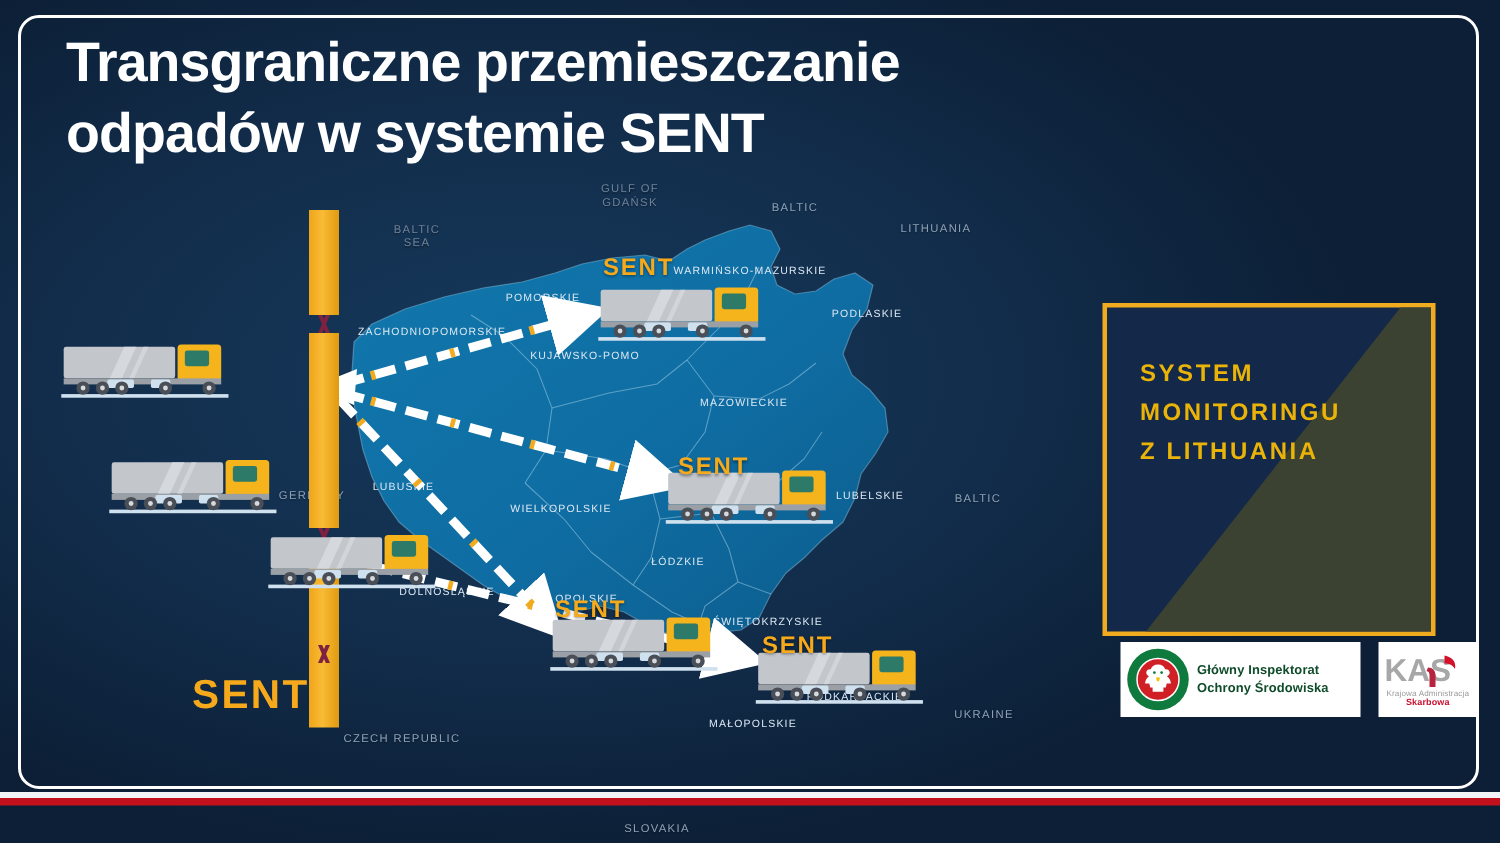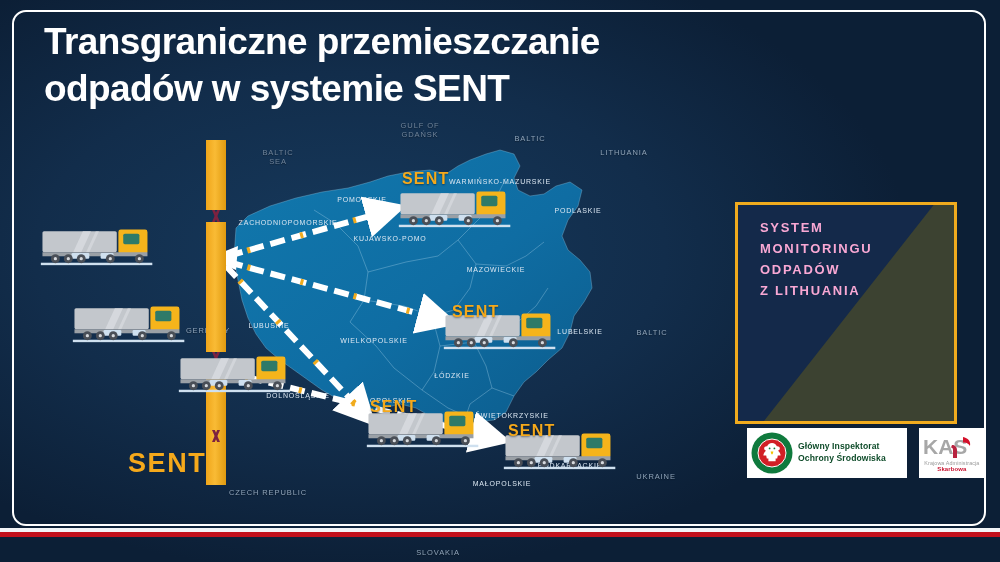--- a/index.html
+++ b/index.html
@@ -76,22 +76,22 @@
     position:absolute;left:735px;top:202px;width:222px;height:222px;
     border:3px solid #f0ab1e;box-sizing:border-box;overflow:hidden;
     background:#14294a;
   }
   #panel .diag{
     position:absolute;left:-40px;top:-30px;width:360px;height:330px;
     background:#3c4231;
     clip-path:polygon(100% 0,100% 100%,0 100%,72% 0);
   }
   #panel .ptext{
-    position:relative;z-index:2;padding:12px 0 0 22px;
-    color:#f9a8d4;font-weight:bold;font-size:13px;line-height:1.62;
+    position:relative;z-index:2;padding:32px 0 0 22px;
+    color:#eab308;font-weight:bold;font-size:16px;line-height:1.62;
     letter-spacing:1.7px;
   }
   #panel .ptext span{display:block;white-space:nowrap;}
 
   
   #logos{position:absolute;left:727px;top:428px;width:238px;height:55px;display:flex;gap:12px;padding-left:20px;}
   .logobox{background:#ffffff;display:flex;align-items:center;box-sizing:border-box;}
   #logo-gios{width:164px;height:50px;padding:3px 4px;gap:5px;}
   #logo-gios .seal{width:42px;height:42px;flex:0 0 42px;position:relative;}
   #logo-gios .gtxt{
@@ -418,21 +418,20 @@
   <div id="title">
     <span>Transgraniczne przemieszczanie</span>
     <span class="l2">odpadów w systemie SENT</span>
   </div>
 
   <div id="panel">
     <div class="diag"></div>
     <div class="ptext">
       <span>SYSTEM</span>
       <span>MONITORINGU</span>
-      <span>ODPADÓW</span>
       <span>Z LITHUANIA</span>
     </div>
   </div>
 
   <div id="logos">
     <div class="logobox" id="logo-gios">
       <div class="seal">
         <svg width="42" height="42" viewBox="0 0 42 42">
           <circle cx="21" cy="21" r="20.5" fill="#0f7a3d"></circle>
           <circle cx="21" cy="21" r="14" fill="#d11f26"></circle>

